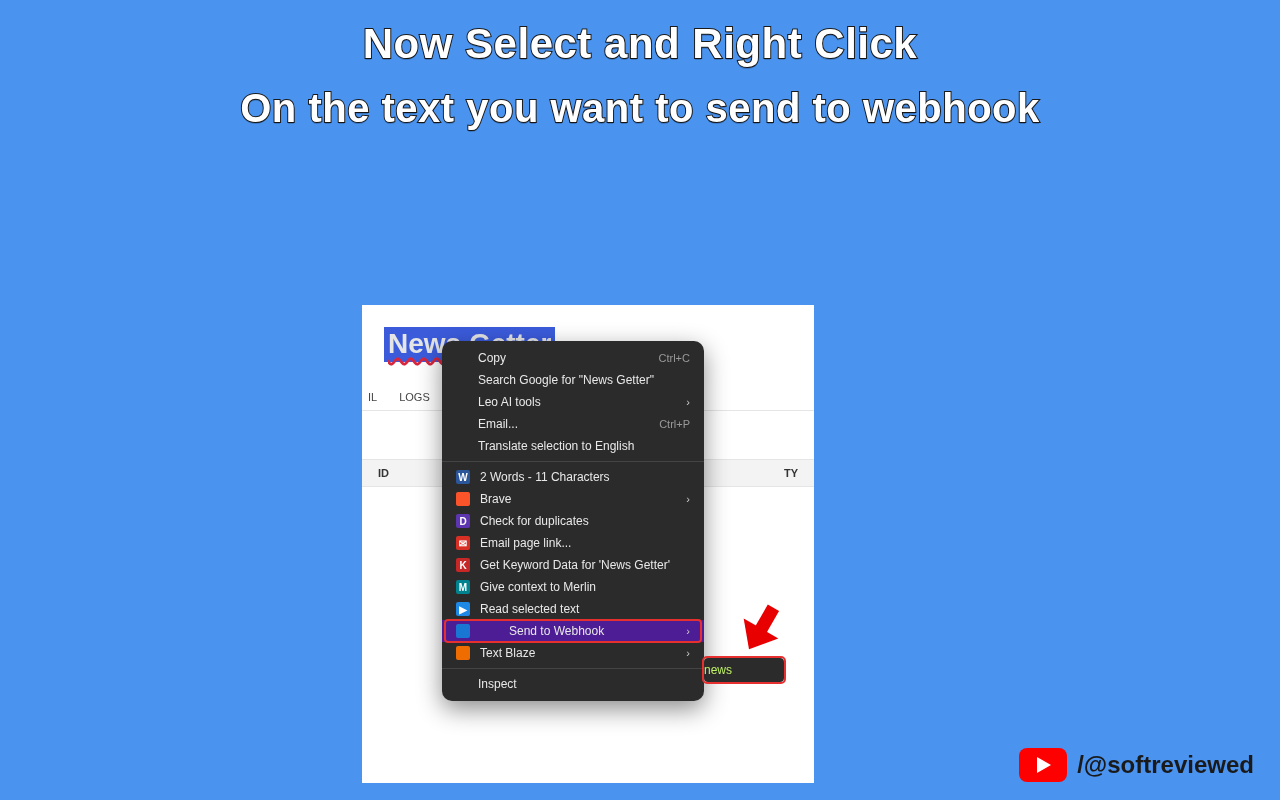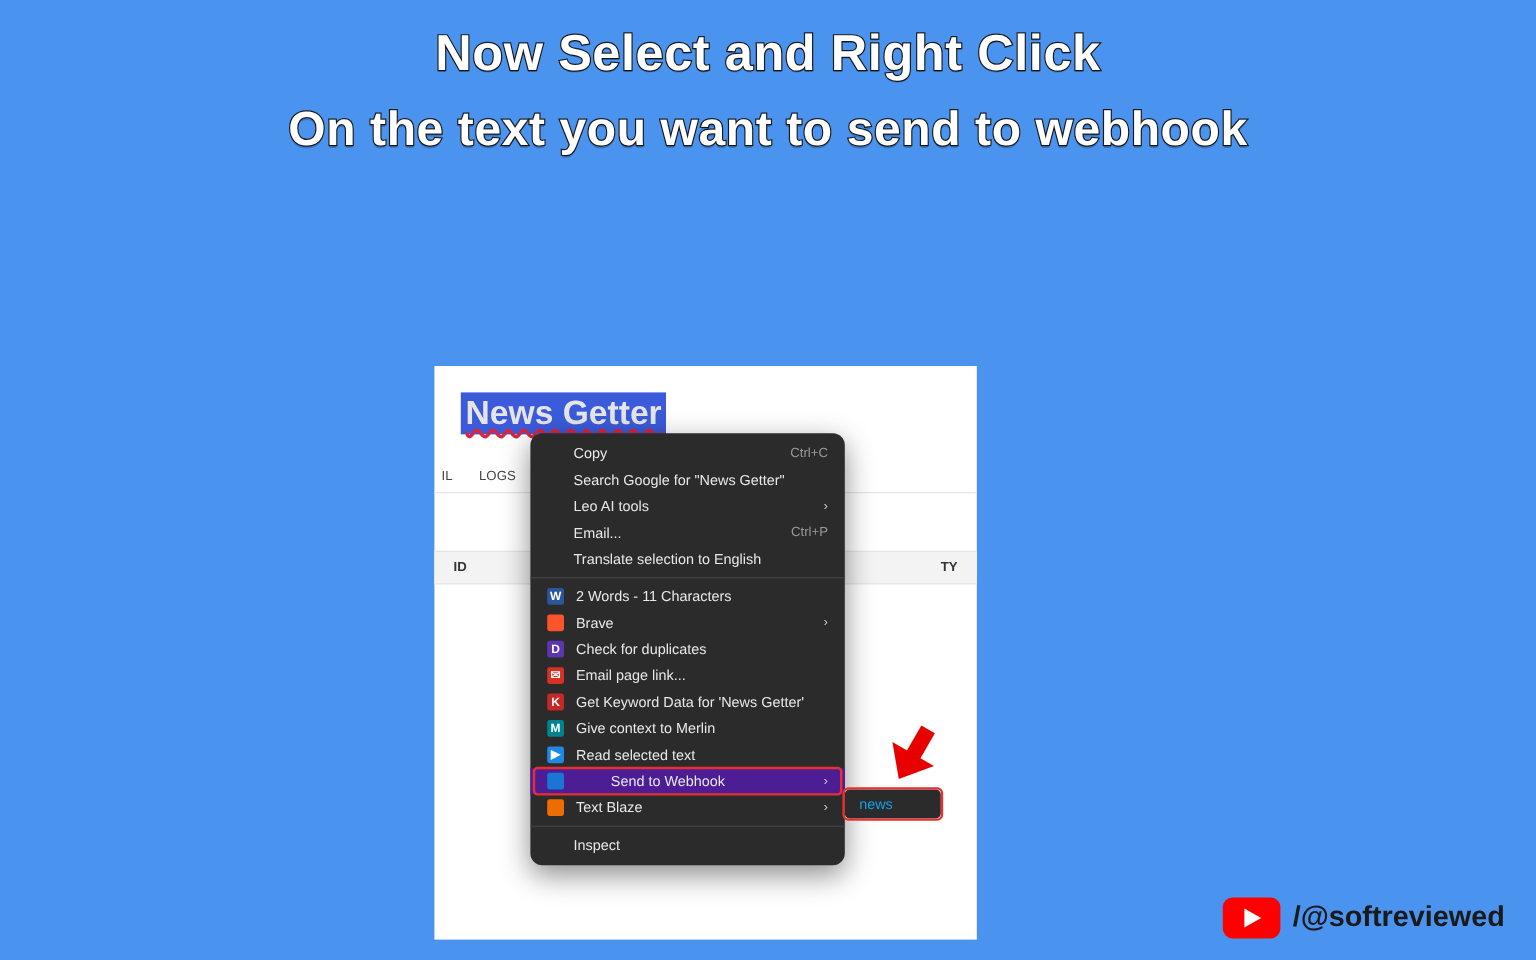--- a/index.html
+++ b/index.html
@@ -81,21 +81,21 @@
     font-size: 11px;
     font-weight: 600;
     color: #333;
     padding: 0 16px;
     justify-content: space-between;
   }
 
   .context-menu {
     position: absolute;
     left: 80px;
-    top: 56px;
+    top: 36px;
     width: 262px;
     background: #2b2b2b;
     border-radius: 10px;
     box-shadow: 0 8px 24px rgba(0,0,0,0.45);
     padding: 6px 0;
     color: #e8e8e8;
     font-size: 12px;
     z-index: 5;
   }
   .cm-item {
@@ -157,25 +157,25 @@
   .ico-t  { background:#ef6c00; }
 
   .submenu {
     position: absolute;
     left: 342px;
     top: 353px;
     width: 80px;
     height: 24px;
     background: #2b2b2b;
     border-radius: 4px;
-    color: #0ea5e9;
+    color: #bef264;
     font-size: 12px;
     display: flex;
     align-items: center;
-    padding-left: 12px;
+    padding-left: 0;
     z-index: 6;
   }
   .submenu .hl-outline {
     position: absolute;
     left: -2px; right: -2px; top: -2px; bottom: -2px;
     border: 2px solid #e63030;
     border-radius: 5px;
     pointer-events: none;
   }
 

